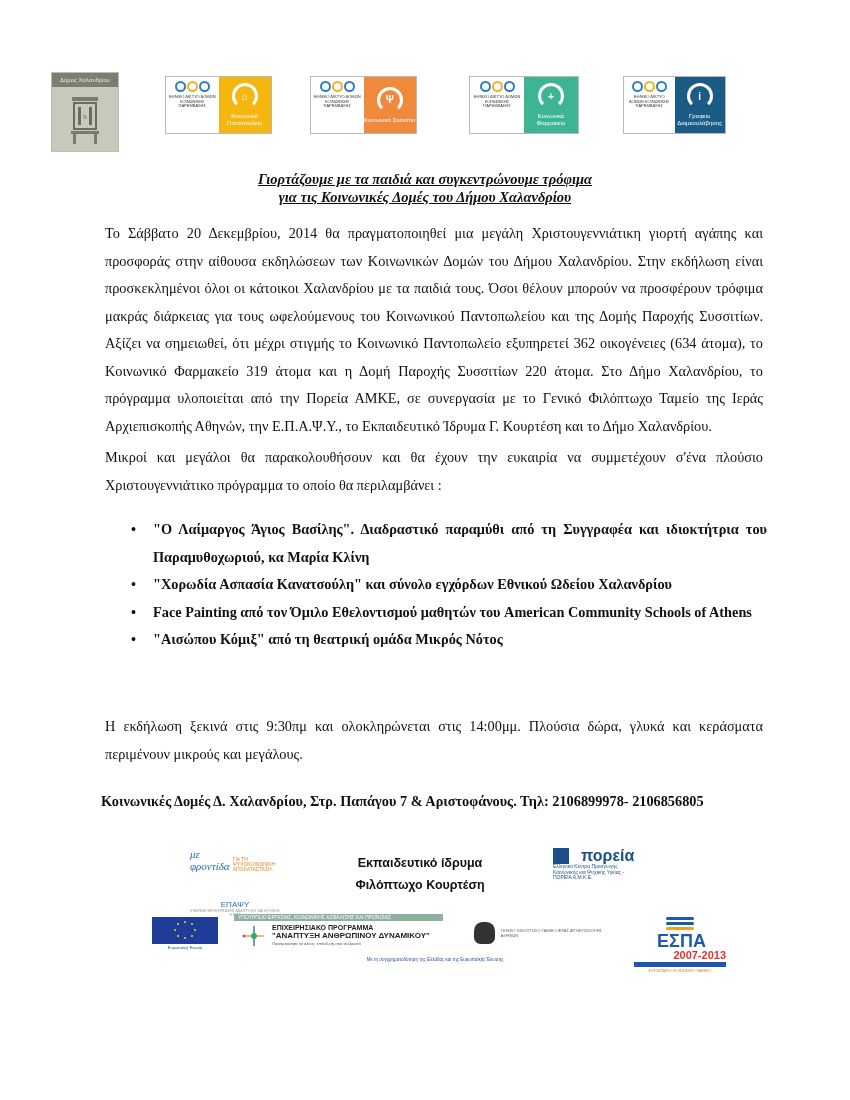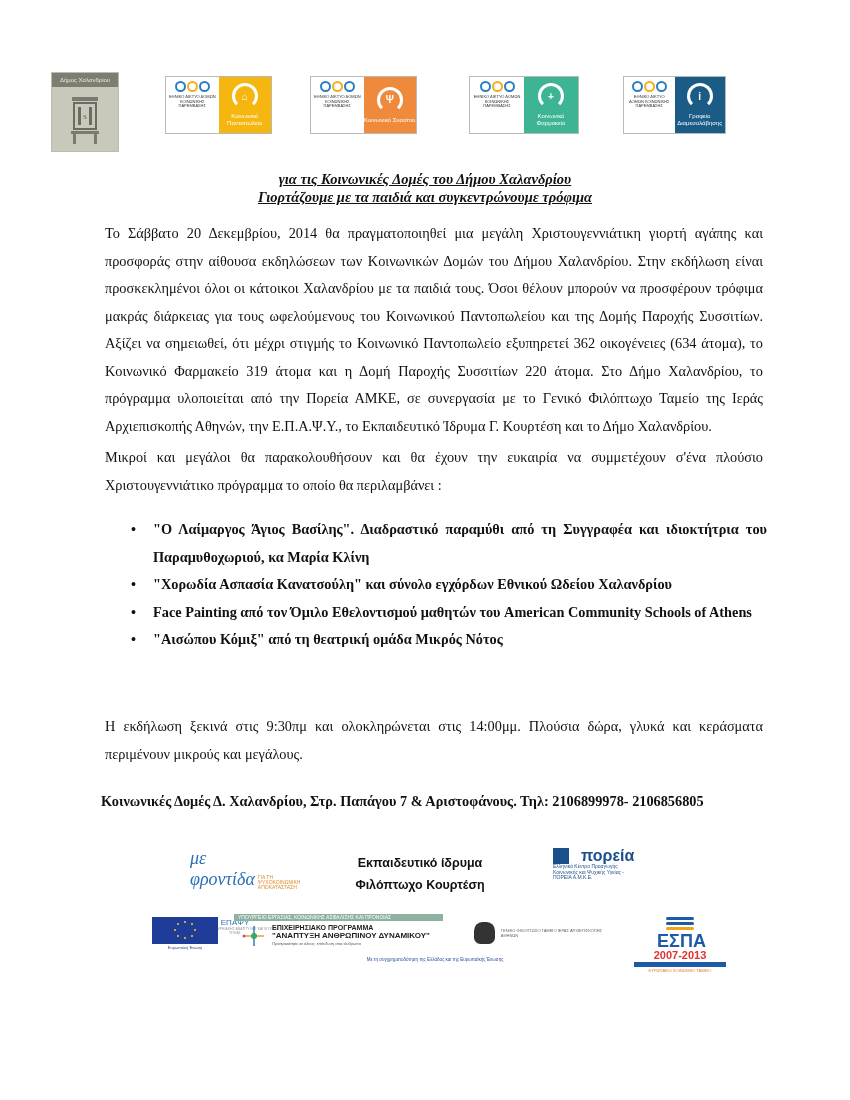--- a/index.html
+++ b/index.html
@@ -27,21 +27,21 @@
   .para { left:101px; width:666px; font-size:14.3px; line-height:27.5px; text-align:justify; }
   .para p { margin:4px; }
   .list { left:101px; width:666px; font-size:14.3px; line-height:27.5px; font-weight:bold; margin:0; padding:0; list-style:none; }
   .list li { position:relative; padding-left:52px; text-align:justify; }
   .list li::before { content:"•"; position:absolute; left:30px; top:0; }
 
   .contact { left:101px; width:670px; top:793px; font-size:14.3px; font-weight:bold; white-space:nowrap; }
 
   
   .epapsy { left:190px; top:848px; width:90px; height:46px; font-family:"Liberation Sans", sans-serif; }
-  .epapsy .script { font-family:"Liberation Serif", serif; font-style:italic; color:#2b6fb5; font-size:18px; }
+  .epapsy .script { font-family:"Liberation Serif", serif; font-style:italic; color:#2b6fb5; font-size:11px; }
   .epapsy .org { color:#e08a2a; font-size:5px; line-height:5px; }
   .epapsy .name { color:#2b6fb5; font-size:8px; text-align:center;margin-top:28px; }
   .epapsy .sub { color:#999; font-size:3.5px; text-align:center; }
 
   .kourtesi { left:330px; top:852px; width:180px; text-align:center; font-family:"Liberation Sans", sans-serif; font-size:12.5px; font-weight:bold; line-height:22px; color:#111; }
 
   .poreia { left:553px; top:848px; width:90px; height:50px; font-family:"Liberation Sans", sans-serif; }
   .poreia .mark { display:flex; align-items:flex-end; }
   .poreia .sq { width:16px; height:16px; background:#1b4f8c; }
   .poreia .word { color:#1b4f8c; font-weight:bold; font-size:16px; line-height:16px; margin-left:12px; }
@@ -65,21 +65,21 @@
   .church .txt { font-size:4px; color:#666; margin-left:6px; line-height:5px; }
 
   .cofund { left:290px; top:957px; width:290px; text-align:center; font-family:"Liberation Sans", sans-serif; font-size:4.5px; color:#2b4c9e; }
 
   .espa { left:634px; top:915px; width:92px; height:44px; font-family:"Liberation Sans", sans-serif; }
   .espa .top { display:flex; align-items:center;flex-direction:column; }
   .espa .waves { width:28px; }
   .espa .waves div { height:3px; background:#1e5aa8; margin:2px 0; border-radius:2px; }
   .espa .waves div.o { background:#f2a21b; }
   .espa .word { color:#1e5aa8; font-weight:bold; font-size:18px; line-height:18px; margin-left:3px; }
-  .espa .years { color:#e0322f; font-weight:bold; font-size:11px; line-height:11px; text-align:center; }
+  .espa .years { color:#e0322f; font-weight:bold; font-size:11px; line-height:11px; text-align:right; }
   .espa .strip { height:5px; background:#1e5aa8; margin-top:1px; }
   .espa .fund { color:#e0822f; font-size:4px; text-align:center; margin-top:1px; }
 </style>
 </head>
 <body>
 
 <div class="abs dimos-logo">
   <div class="band">Δήμος Χαλανδρίου</div>
   <svg class="monument" viewBox="0 0 34 50">
     <rect x="4" y="2" width="26" height="4" fill="#7a7a70"></rect>
@@ -147,22 +147,22 @@
       </div>
     <div class="tiny">ΕΘΝΙΚΟ ΔΙΚΤΥΟ ΔΟΜΩΝ ΚΟΙΝΩΝΙΚΗΣ ΠΑΡΕΜΒΑΣΗΣ</div>
   </div>
   <div class="right" style="background:#1b5c86;">
     <div class="ring">i</div>
     <div>Γραφείο Διαμεσολάβησης</div>
   </div>
 </div>
 
 <div class="abs title">
+  <div>Γιορτάζουμε με τα παιδιά και συγκεντρώνουμε τρόφιμα</div>
   <div>για τις Κοινωνικές Δομές του Δήμου Χαλανδρίου</div>
-  <div>Γιορτάζουμε με τα παιδιά και συγκεντρώνουμε τρόφιμα</div>
 </div>
 
 <div class="abs para" style="top:216px;">
   <p>Το Σάββατο 20 Δεκεμβρίου, 2014 θα πραγματοποιηθεί μια μεγάλη Χριστουγεννιάτικη γιορτή αγάπης και προσφοράς στην αίθουσα εκδηλώσεων των Κοινωνικών Δομών του Δήμου Χαλανδρίου. Στην εκδήλωση είναι προσκεκλημένοι όλοι οι κάτοικοι Χαλανδρίου με τα παιδιά τους. Όσοι θέλουν μπορούν να προσφέρουν τρόφιμα μακράς διάρκειας για τους ωφελούμενους του Κοινωνικού Παντοπωλείου και της Δομής Παροχής Συσσιτίων. Αξίζει να σημειωθεί, ότι μέχρι στιγμής το Κοινωνικό Παντοπωλείο εξυπηρετεί 362 οικογένειες (634 άτομα), το Κοινωνικό Φαρμακείο 319 άτομα και η Δομή Παροχής Συσσιτίων 220 άτομα. Στο Δήμο Χαλανδρίου, το πρόγραμμα υλοποιείται από την Πορεία ΑΜΚΕ, σε συνεργασία με το Γενικό Φιλόπτωχο Ταμείο της Ιεράς Αρχιεπισκοπής Αθηνών, την Ε.Π.Α.Ψ.Υ., το Εκπαιδευτικό Ίδρυμα Γ. Κουρτέση και το Δήμο Χαλανδρίου.</p>
   <p>Μικροί και μεγάλοι θα παρακολουθήσουν και θα έχουν την ευκαιρία να συμμετέχουν σ'ένα πλούσιο Χριστουγεννιάτικο πρόγραμμα το οποίο θα περιλαμβάνει :</p>
 </div>
 
 <ul class="abs list" style="top:516px;">
   <li>"Ο Λαίμαργος Άγιος Βασίλης". Διαδραστικό παραμύθι από τη Συγγραφέα και ιδιοκτήτρια του Παραμυθοχωριού, κα Μαρία Κλίνη</li>
   <li>"Χορωδία Ασπασία Κανατσούλη" και σύνολο εγχόρδων Εθνικού Ωδείου Χαλανδρίου</li>

